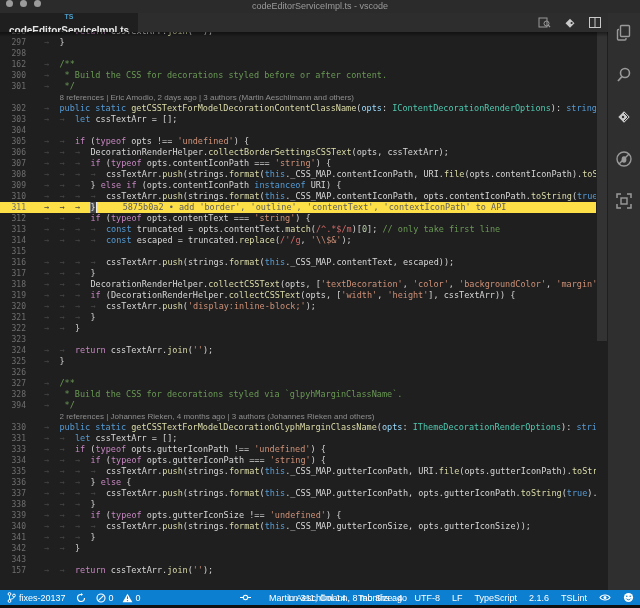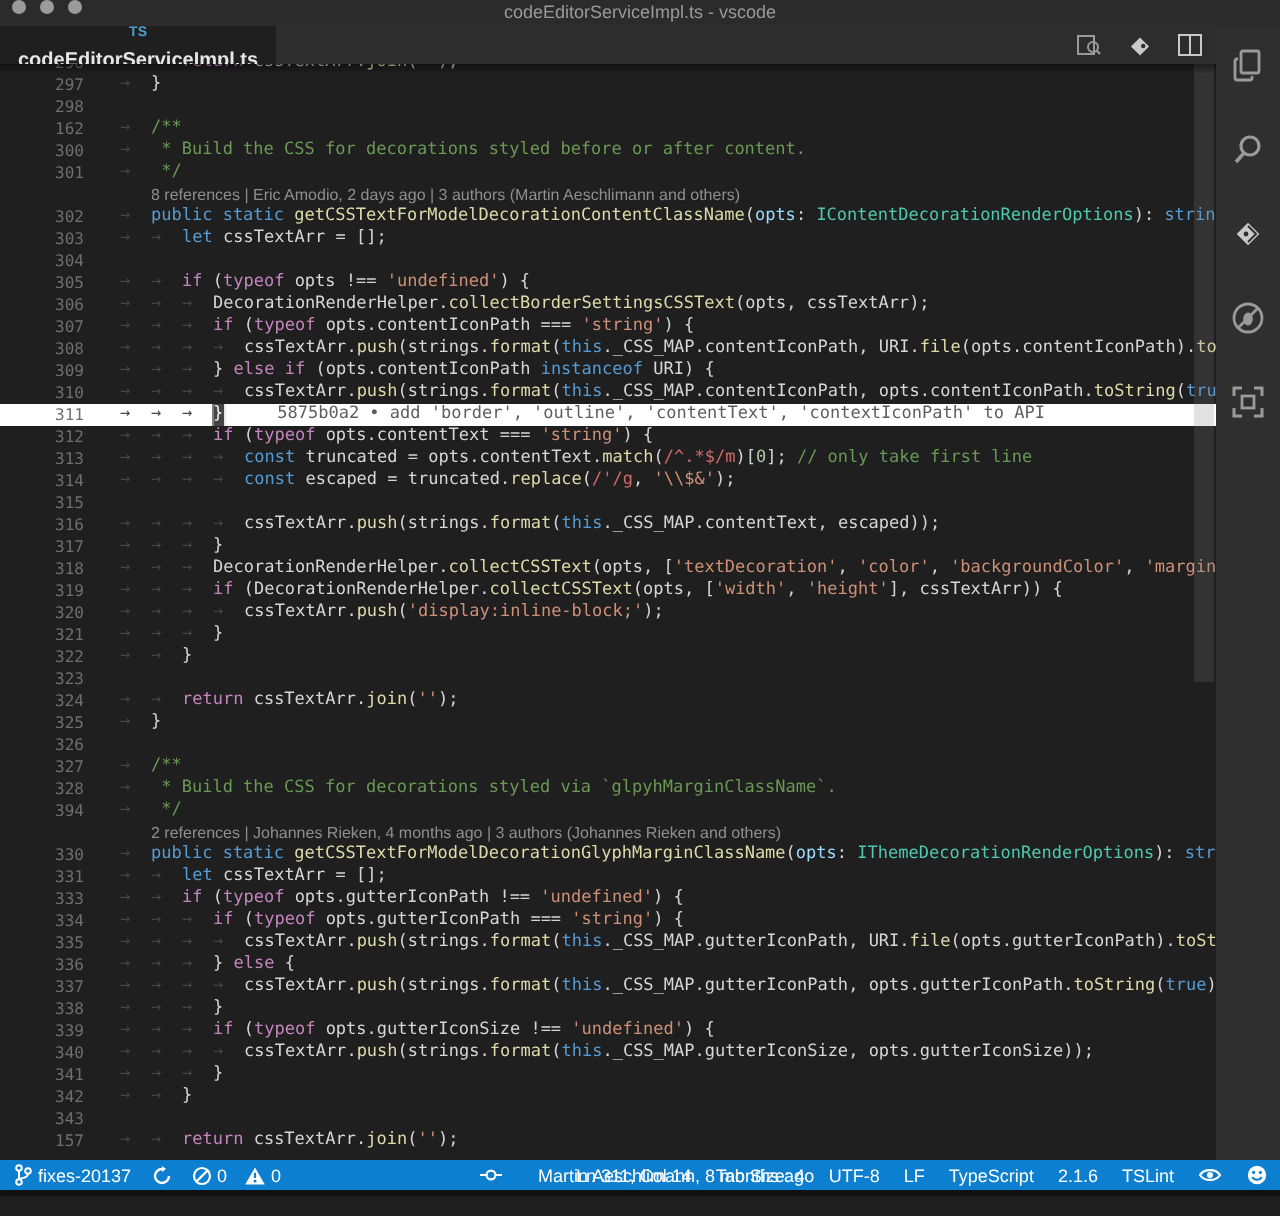--- a/index.html
+++ b/index.html
@@ -22,22 +22,22 @@
   .tab .close{color:#b5b5b5;font-size:10px;margin-left:4px;}
   .editor-actions{position:absolute;right:12px;top:13px;height:19px;display:flex;align-items:center;gap:13px;}
   .editor-actions svg{display:block;}
   .dots{color:#c0c0c0;font-size:10px;letter-spacing:1px;line-height:10px;}
   
   .editor{position:absolute;top:32px;left:0;width:608px;height:558px;background:#1f1f1f;overflow:hidden;}
   .editor .shadow{position:absolute;top:0;left:0;right:0;height:5px;
     background:linear-gradient(to bottom,rgba(0,0,0,.45),rgba(0,0,0,0));z-index:3;pointer-events:none;}
   .code-rows{position:absolute;top:-6px;left:0;width:608px;}
   .row{display:flex;height:11px;line-height:11px;width:596px;
-    font-family:"DejaVu Sans Mono","Liberation Mono",monospace;font-size:8.5px;white-space:pre;padding-left:16px;}
-  .row.current{background:#ffffff;}
+    font-family:"DejaVu Sans Mono","Liberation Mono",monospace;font-size:8.5px;white-space:pre;}
+  .row.current{background:#fde047;}
   .ln{flex:0 0 26px;text-align:right;color:#6f6f6f;font-size:8px;}
   .content{margin-left:18px;display:flex;white-space:pre;overflow:hidden;}
   .tab-ws{flex:0 0 15.5px;width:15.5px;color:#464646;display:inline-block;}
   .lens .content{font-family:"Liberation Sans",sans-serif;font-size:8px;color:#8f8f8f;
     margin-left:33.5px;align-items:flex-end;}
   .tk-p{color:#d4d4d4;}
   .tk-w{color:#d7d7d7;}
   .tk-kw{color:#c586c0;}
   .tk-st{color:#569cd6;}
   .tk-ty{color:#4ec9b0;}
@@ -50,21 +50,21 @@
   .tk-bx{color:#f0f0f0;background:#454545;outline:1px solid #7e7e7e;}
   .cursor{width:1px;background:#e8e8e8;height:11px;display:inline-block;}
   .blame{color:#5d5d5d;margin-left:26px;}
   
   .vscroll{position:absolute;top:0;right:1px;width:10px;height:309px;background:rgba(121,121,121,.22);z-index:2;}
   
   .activitybar{position:absolute;top:13px;right:0;width:32px;height:577px;background:#2f2f2f;
     display:flex;flex-direction:column;align-items:center;gap:22px;padding-top:10px;box-sizing:border-box;}
   .activitybar .ab-item{width:20px;height:20px;display:flex;align-items:center;justify-content:center;}
   
-  .statusbar{position:absolute;bottom:10px;left:0;width:640px;height:18px;background:#0d7fd0;
+  .statusbar{position:absolute;bottom:0;left:0;width:640px;height:18px;background:#0d7fd0;
     box-sizing:border-box;border-bottom:3px solid #101010;display:flex;align-items:center;
     color:#ffffff;font-size:9px;}
   .sb-left{display:flex;align-items:center;gap:10px;margin-left:7px;}
   .sb-center{position:absolute;left:240px;display:flex;align-items:flex-start;gap:18px;}
   .sb-right{position:absolute;right:6px;display:flex;align-items:center;gap:12px;}
   .sb-item{display:flex;align-items:center;gap:3px;white-space:nowrap;}
   .statusbar svg{display:block;}
 </style>
 </head>
 <body>

